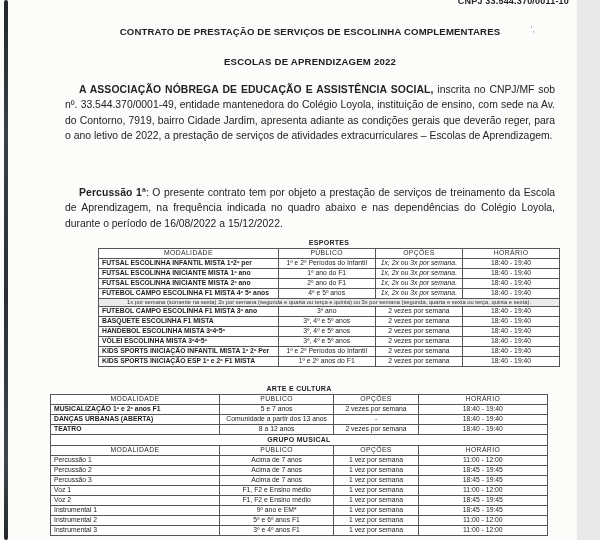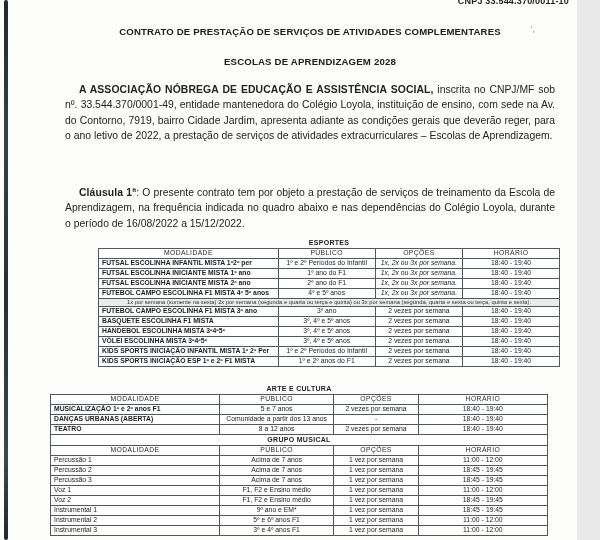--- a/index.html
+++ b/index.html
@@ -35,26 +35,26 @@
 </style>
 </head>
 <body>
 
 <div class="page">
   <div class="scan-edge"></div>
 
   <div class="cnpj">CNPJ 33.544.370/0011-10</div>
   <div class="artifact">',</div>
 
-  <div class="headings title1">CONTRATO DE PRESTAÇÃO DE SERVIÇOS DE ATIVIDADES COMPLEMENTARES</div>
-  <div class="headings title2">ESCOLAS DE APRENDIZAGEM 2028</div>
+  <div class="headings title1">CONTRATO DE PRESTAÇÃO DE SERVIÇOS DE ESCOLINHA COMPLEMENTARES</div>
+  <div class="headings title2">ESCOLAS DE APRENDIZAGEM 2022</div>
 
   <p class="para para1"><b>A ASSOCIAÇÃO NÓBREGA DE EDUCAÇÃO E ASSISTÊNCIA SOCIAL,</b><span> inscrita no CNPJ/MF sob nº. 33.544.370/0001-49, entidade mantenedora do Colégio Loyola, instituição de ensino, com sede na Av. do Contorno, 7919, bairro Cidade Jardim, apresenta adiante as condições gerais que deverão reger, para o ano letivo de 2022, a prestação de serviços de atividades extracurriculares – Escolas de Aprendizagem.</span></p>
 
-  <p class="para para2"><b>Cláusula 1ª</b><span>: O presente contrato tem por objeto a prestação de serviços de treinamento da Escola de Aprendizagem, na frequência indicada no quadro abaixo e nas dependências do Colégio Loyola, durante o período de 16/08/2022 a 15/12/2022.</span></p>
+  <p class="para para2"><b>Percussão 1ª</b><span>: O presente contrato tem por objeto a prestação de serviços de treinamento da Escola de Aprendizagem, na frequência indicada no quadro abaixo e nas dependências do Colégio Loyola, durante o período de 16/08/2022 a 15/12/2022.</span></p>
 
   <div class="tbl-block esportes-block">
     <div class="tbl-title">ESPORTES</div>
     <table class="doc-table">
       <colgroup>
           <col style="width:39%">
           <col style="width:21%">
           <col style="width:19%">
           <col style="width:21%">
         </colgroup>

